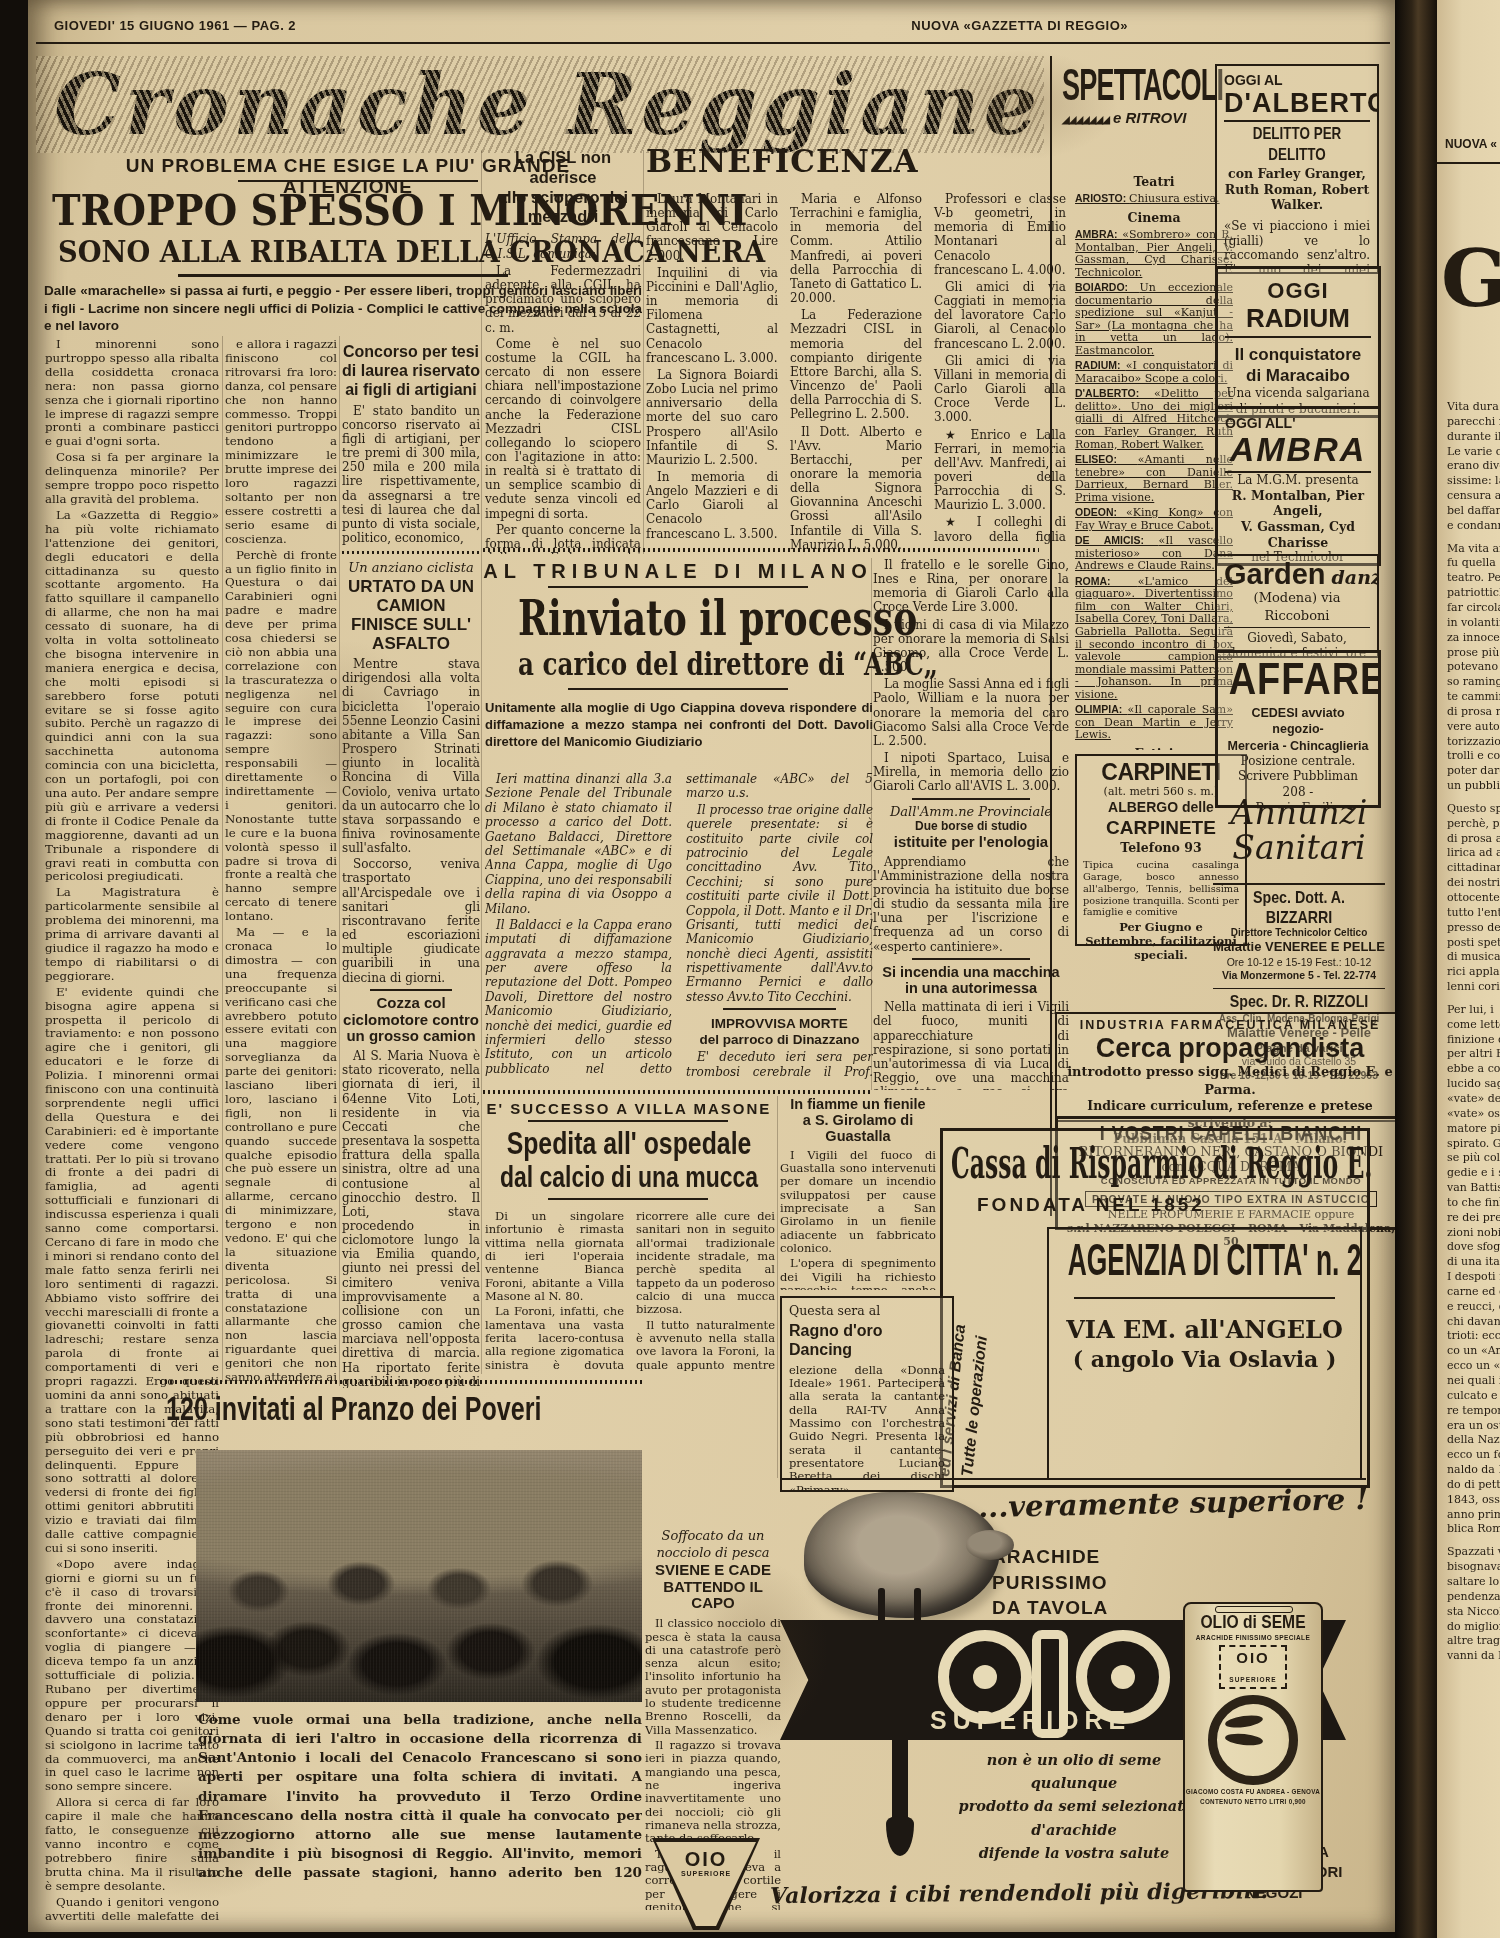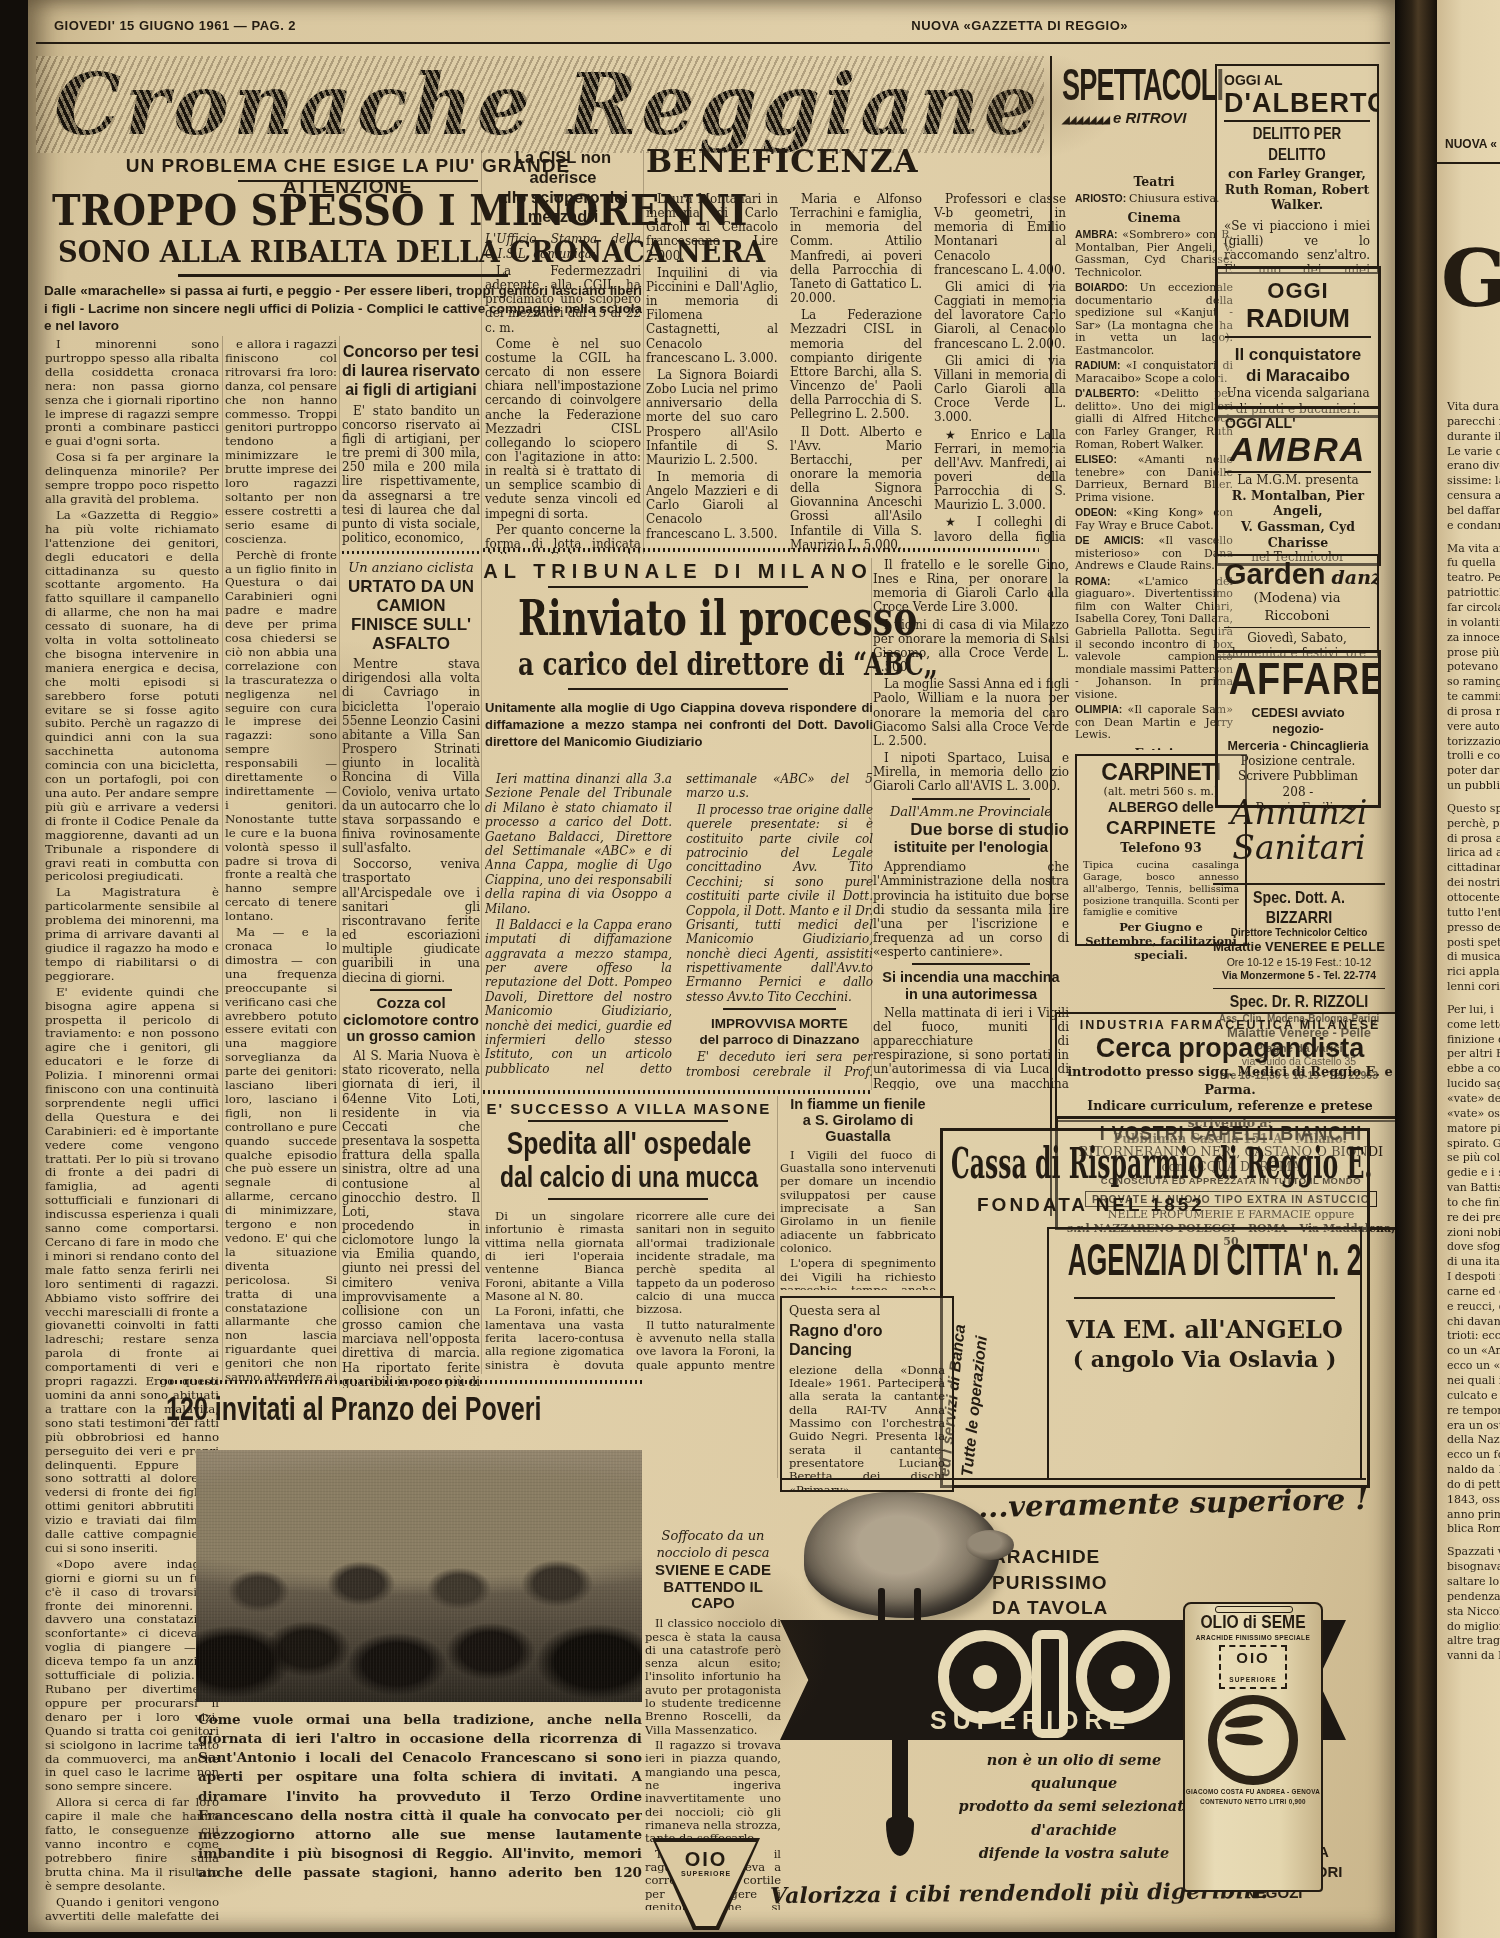--- a/index.html
+++ b/index.html
@@ -19,21 +19,21 @@
   .vr{position:absolute;width:1px;background:rgba(56,42,26,.30);}
   .drule{position:absolute;height:4px;
     background:repeating-linear-gradient(90deg,#241c12 0 2px,transparent 2px 5px);}
   .stain{position:absolute;border-radius:50%;pointer-events:none;
     background:radial-gradient(closest-side,rgba(88,66,36,.20),rgba(88,66,36,0));}
   p{margin:0;}
   .bp{font:12px/1.18 "DejaVu Serif",serif;text-align:justify;text-indent:11px;margin-bottom:2px;}
   .bp2{font:11.5px/1.16 "DejaVu Serif",serif;text-align:justify;text-indent:10px;margin-bottom:2px;}
   .bitem{font:12px/1.18 "DejaVu Serif",serif;text-align:justify;text-indent:11px;margin-bottom:3px;}
   .ital{font:italic 12px/1.2 "DejaVu Serif",serif;text-align:justify;margin-bottom:3px;}
-  .lst{font:11px/1.14 "DejaVu Serif",serif;text-align:justify;margin-bottom:3px;}
+  .lst{font:11px/1.14 "DejaVu Serif",serif;text-align:justify;margin-bottom:3px;text-decoration:underline;}
   .lst b{font-family:"Liberation Sans",sans-serif;font-size:10.5px;}
   .lsth{font:bold 12.5px/1.3 "DejaVu Serif",serif;text-align:center;margin:4px 0 3px;}
   .khead{font:bold 15px/1.15 "Liberation Sans",sans-serif;text-align:center;}
   .shead{font:bold 17px/1.12 "Liberation Sans",sans-serif;text-align:center;}
   
   #hdr-date{left:26px;top:19px;font:bold 13px/1 "Liberation Sans",sans-serif;letter-spacing:.5px;}
   #hdr-paper{left:800px;top:19px;width:300px;text-align:right;font:bold 13px/1 "Liberation Sans",sans-serif;letter-spacing:.5px;}
   #toprule{left:8px;top:42px;width:1354px;height:2px;}
   
   #masthead{left:8px;top:56px;width:1008px;height:97px;
@@ -521,21 +521,21 @@
   <div id="rmc" class="abs">
     <div>
         <p class="bitem">Il fratello e le sorelle Gino, Ines e Rina, per onorare la memoria di Giaroli Carlo alla Croce Verde Lire 3.000.</p>
         <p class="bitem">I vicini di casa di via Milazzo per onorare la memoria di Salsi Giacomo, alla Croce Verde L. 4.500.</p>
         <p class="bitem">La moglie Sassi Anna ed i figli Paolo, William e la nuora per onorare la memoria del caro Giacomo Salsi alla Croce Verde L. 2.500.</p>
         <p class="bitem">I nipoti Spartaco, Luisa e Mirella, in memoria dello zio Giaroli Carlo all'AVIS L. 3.000.</p>
       </div>
     <div class="mini-rule"></div>
     <div class="kick-i">Dall'Amm.ne Provinciale</div>
     <div class="khead" style="font-size:15px;"></div>
-    <div class="shead" style="font-size:17px;text-align:right;">Due borse di studio</div>
+    <div class="shead" style="font-size:12px;">Due borse di studio</div>
     <div class="shead" style="font-size:15px;">istituite per l'enologia</div>
     <div style="height:4px;"></div>
     <div>
         <p class="bp">Apprendiamo che l'Amministrazione della nostra provincia ha istituito due borse di studio da sessanta mila lire l'una per l'iscrizione e frequenza ad un corso di «esperto cantiniere».</p>
       </div>
     <div class="mini-rule"></div>
     <div class="shead" style="font-size:14.5px;">Si incendia una macchina</div>
     <div class="shead" style="font-size:14.5px;">in una autorimessa</div>
     <div style="height:4px;"></div>
     <div>

